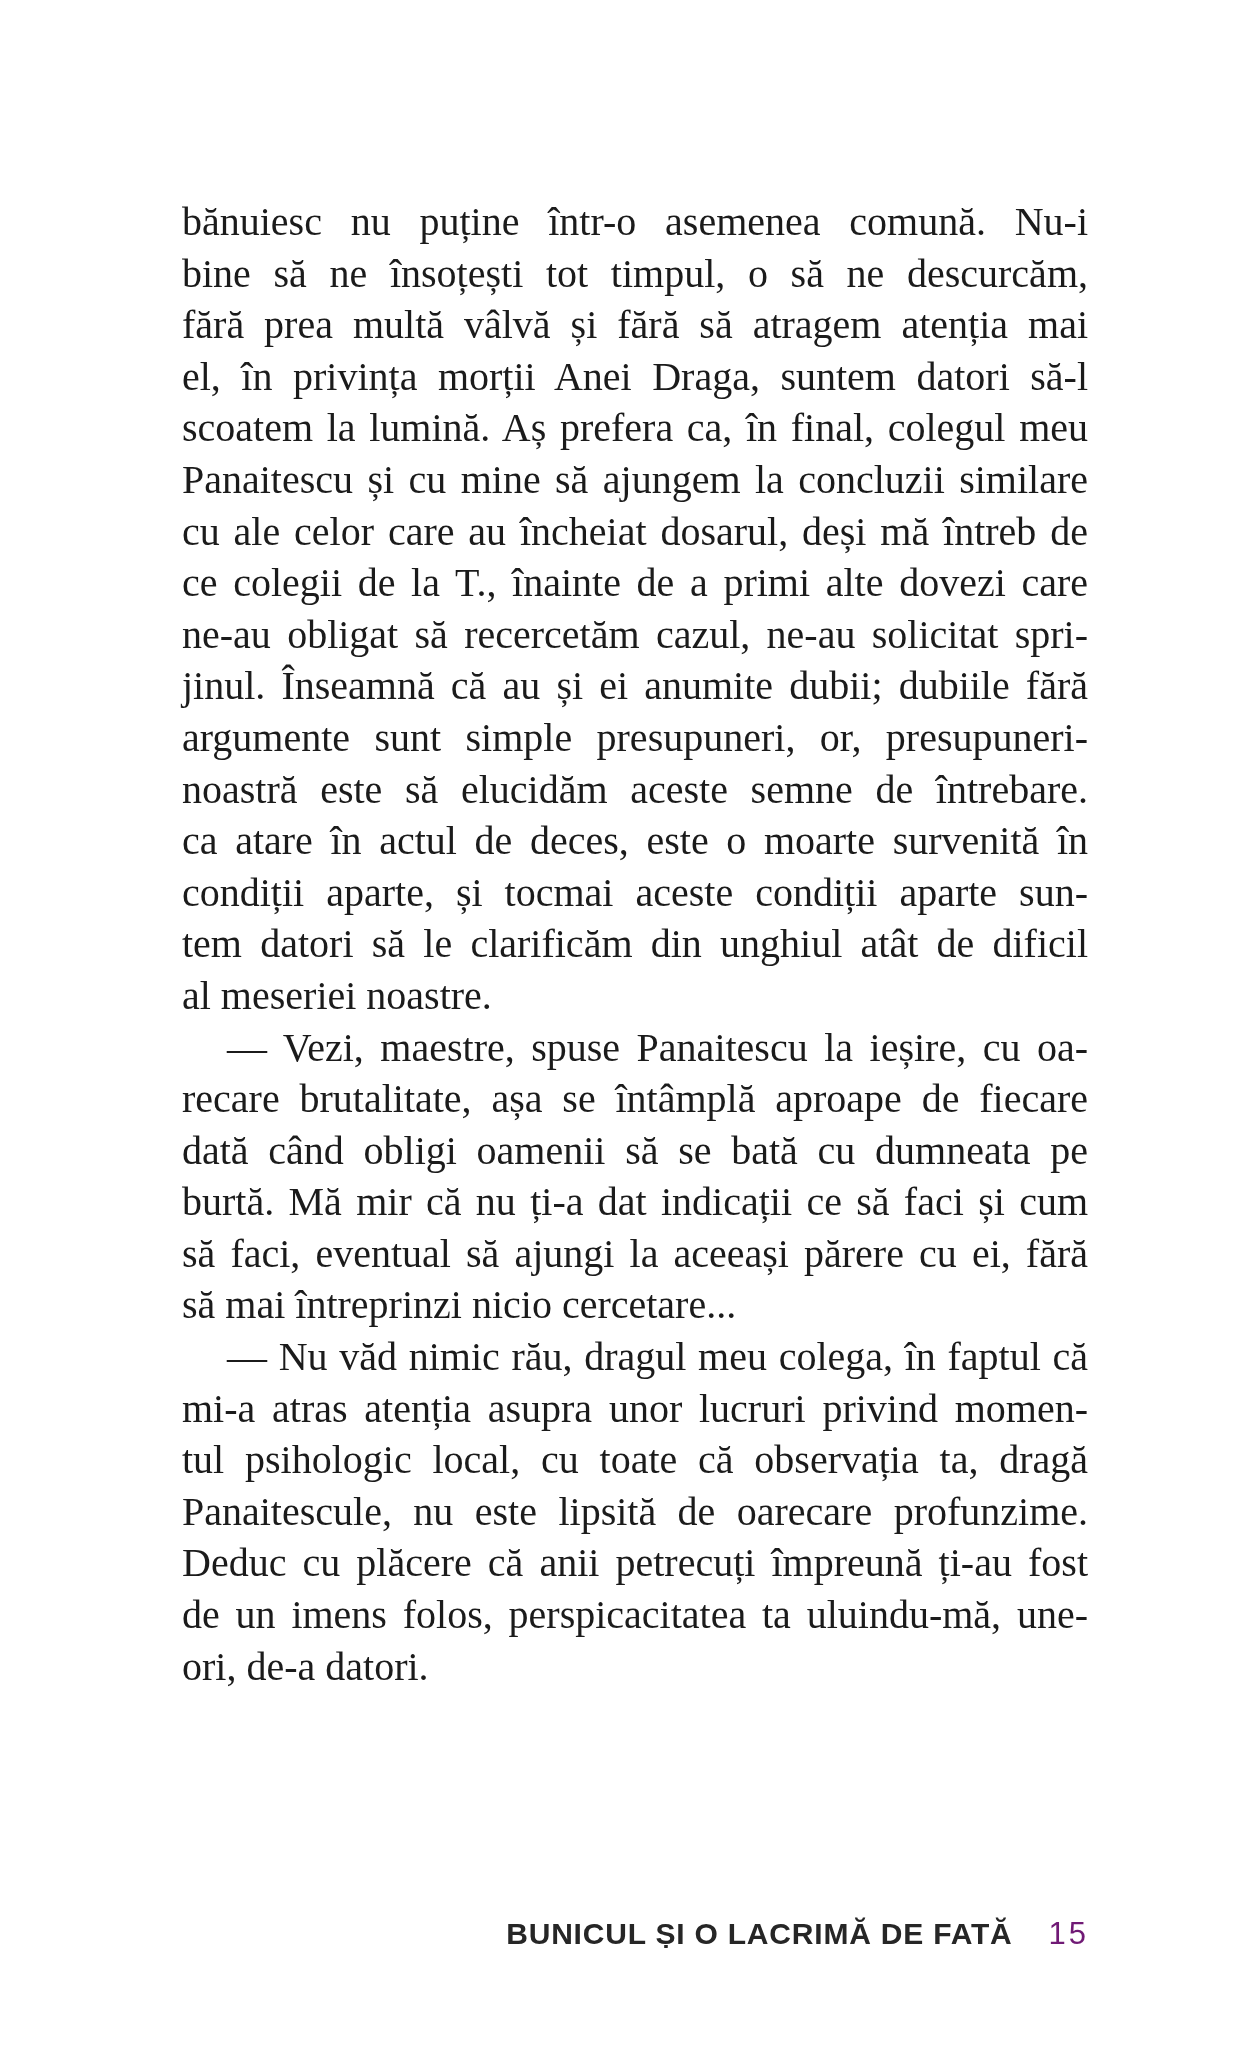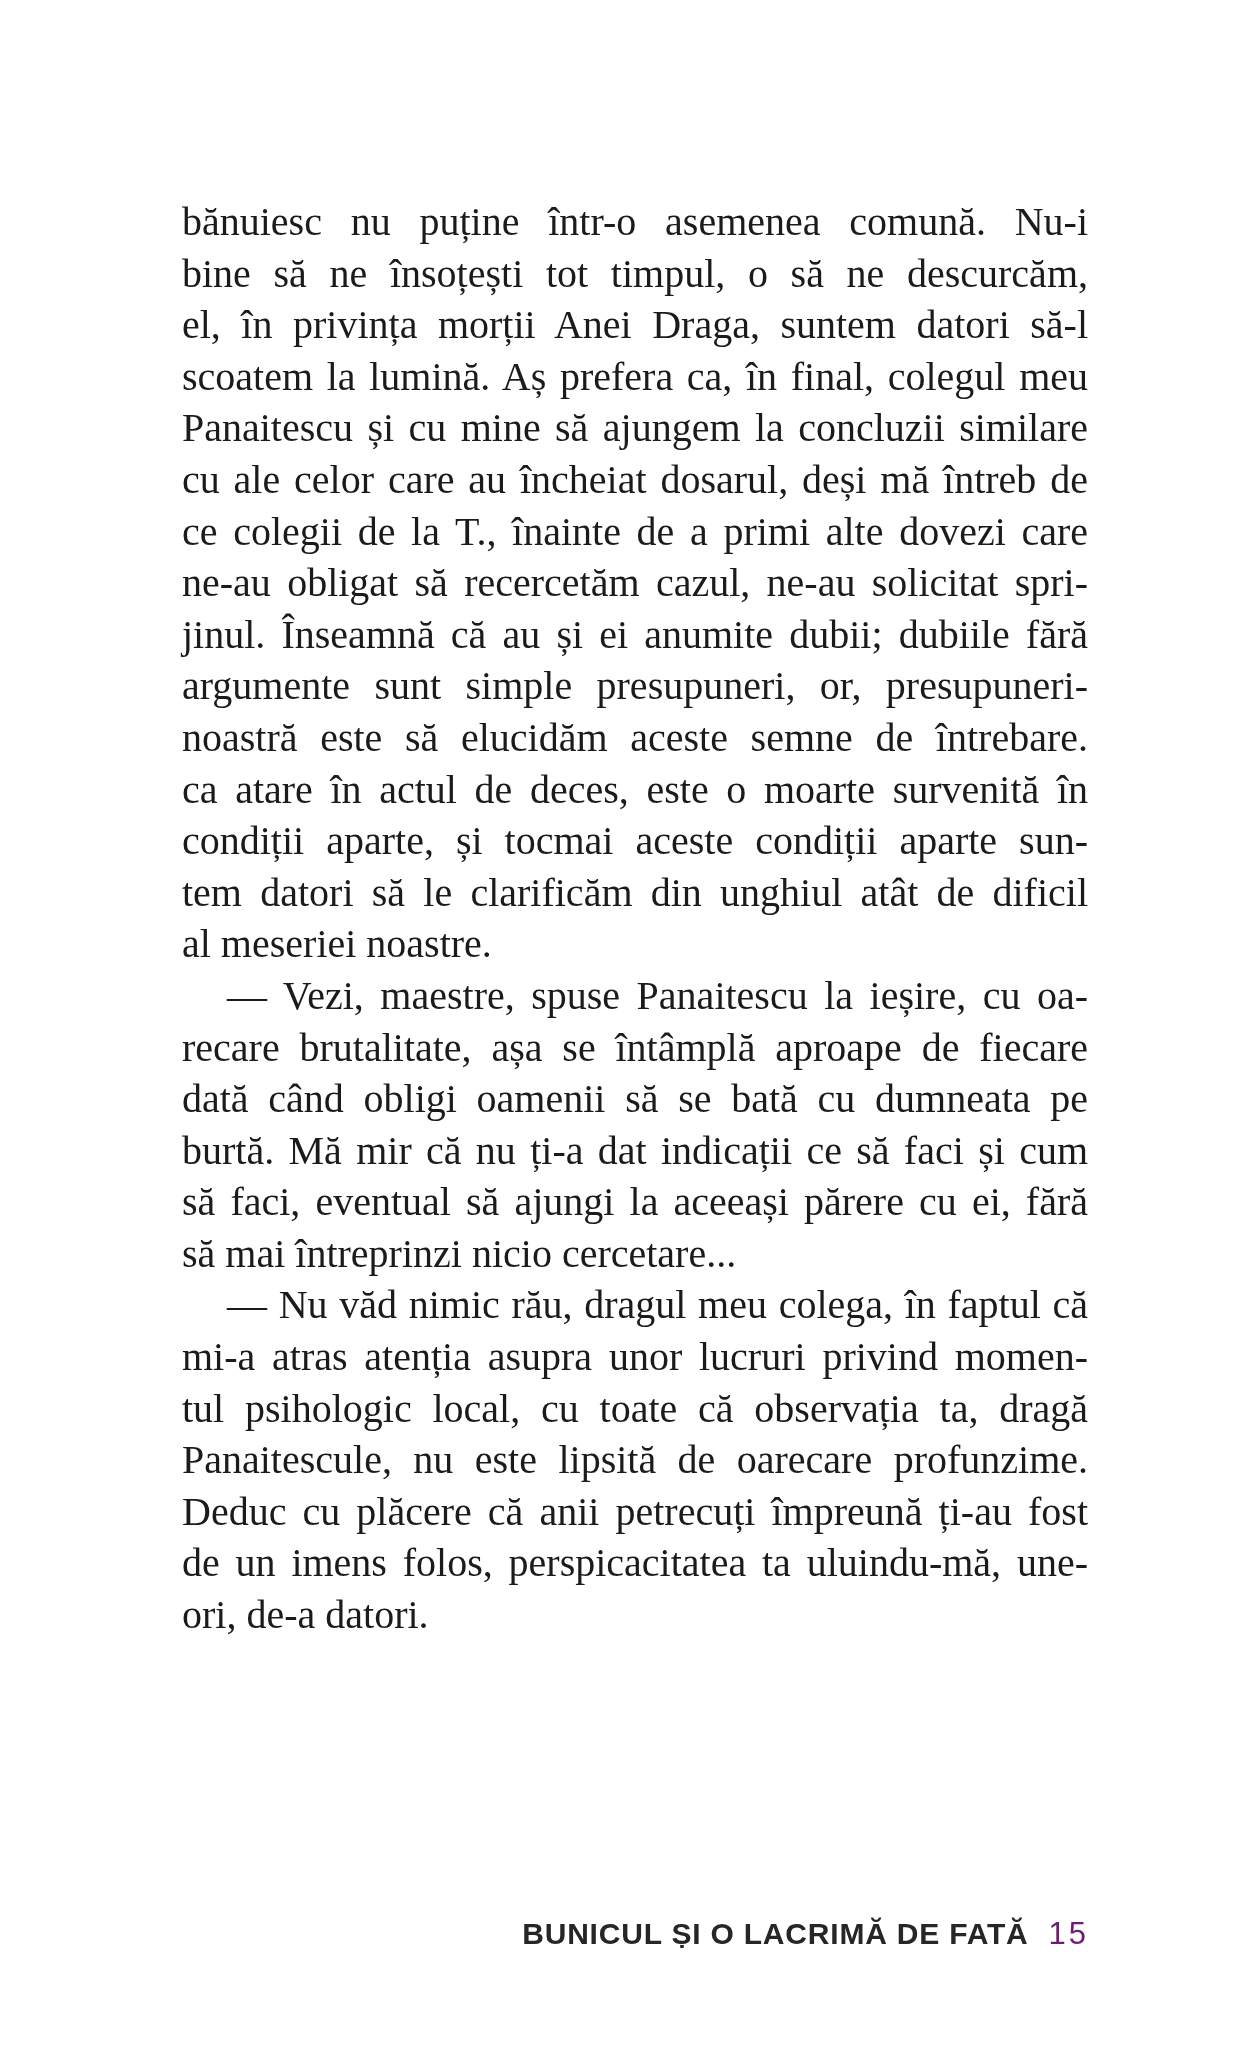--- a/index.html
+++ b/index.html
@@ -29,21 +29,21 @@
   }
   .line.indent{
     text-indent:45px;
   }
   .footer{
     position:absolute;
     top:1916px;
     right:163px;
     display:flex;
     align-items:baseline;
-    gap:20px;
+    gap:36px;
     font-family:"Liberation Sans", sans-serif;
   }
   .running-title{
     font-size:30px;
     font-weight:bold;
     letter-spacing:0.8px;
     color:#262626;
     white-space:nowrap;
   }
   .page-number{
@@ -54,20 +54,21 @@
 </style>
 </head>
 <body>
 
 <div class="page">
 
   <div class="body-text">
 
   <div class="line">bănuiesc nu puține într-o asemenea comună. Nu-i</div>
       <div class="line">bine să ne însoțești tot timpul, o să ne descurcăm,</div>
+      <div class="line">fără prea multă vâlvă și fără să atragem atenția mai</div>
       <div class="line">el, în privința morții Anei Draga, suntem datori să-l</div>
       <div class="line">scoatem la lumină. Aș prefera ca, în final, colegul meu</div>
       <div class="line">Panaitescu și cu mine să ajungem la concluzii similare</div>
       <div class="line">cu ale celor care au încheiat dosarul, deși mă întreb de</div>
       <div class="line">ce colegii de la T., înainte de a primi alte dovezi care</div>
       <div class="line">ne-au obligat să recercetăm cazul, ne-au solicitat spri-</div>
       <div class="line">jinul. Înseamnă că au și ei anumite dubii; dubiile fără</div>
       <div class="line">argumente sunt simple presupuneri, or, presupuneri-</div>
       <div class="line">noastră este să elucidăm aceste semne de întrebare.</div>
       <div class="line">ca atare în actul de deces, este o moarte survenită în</div>

